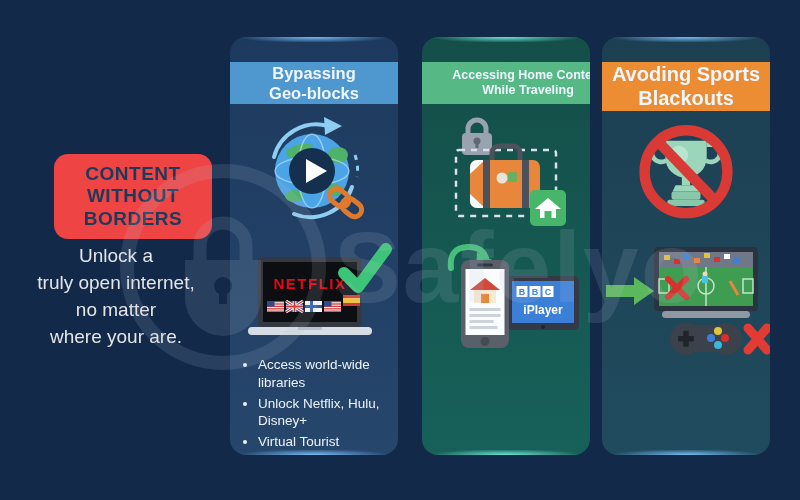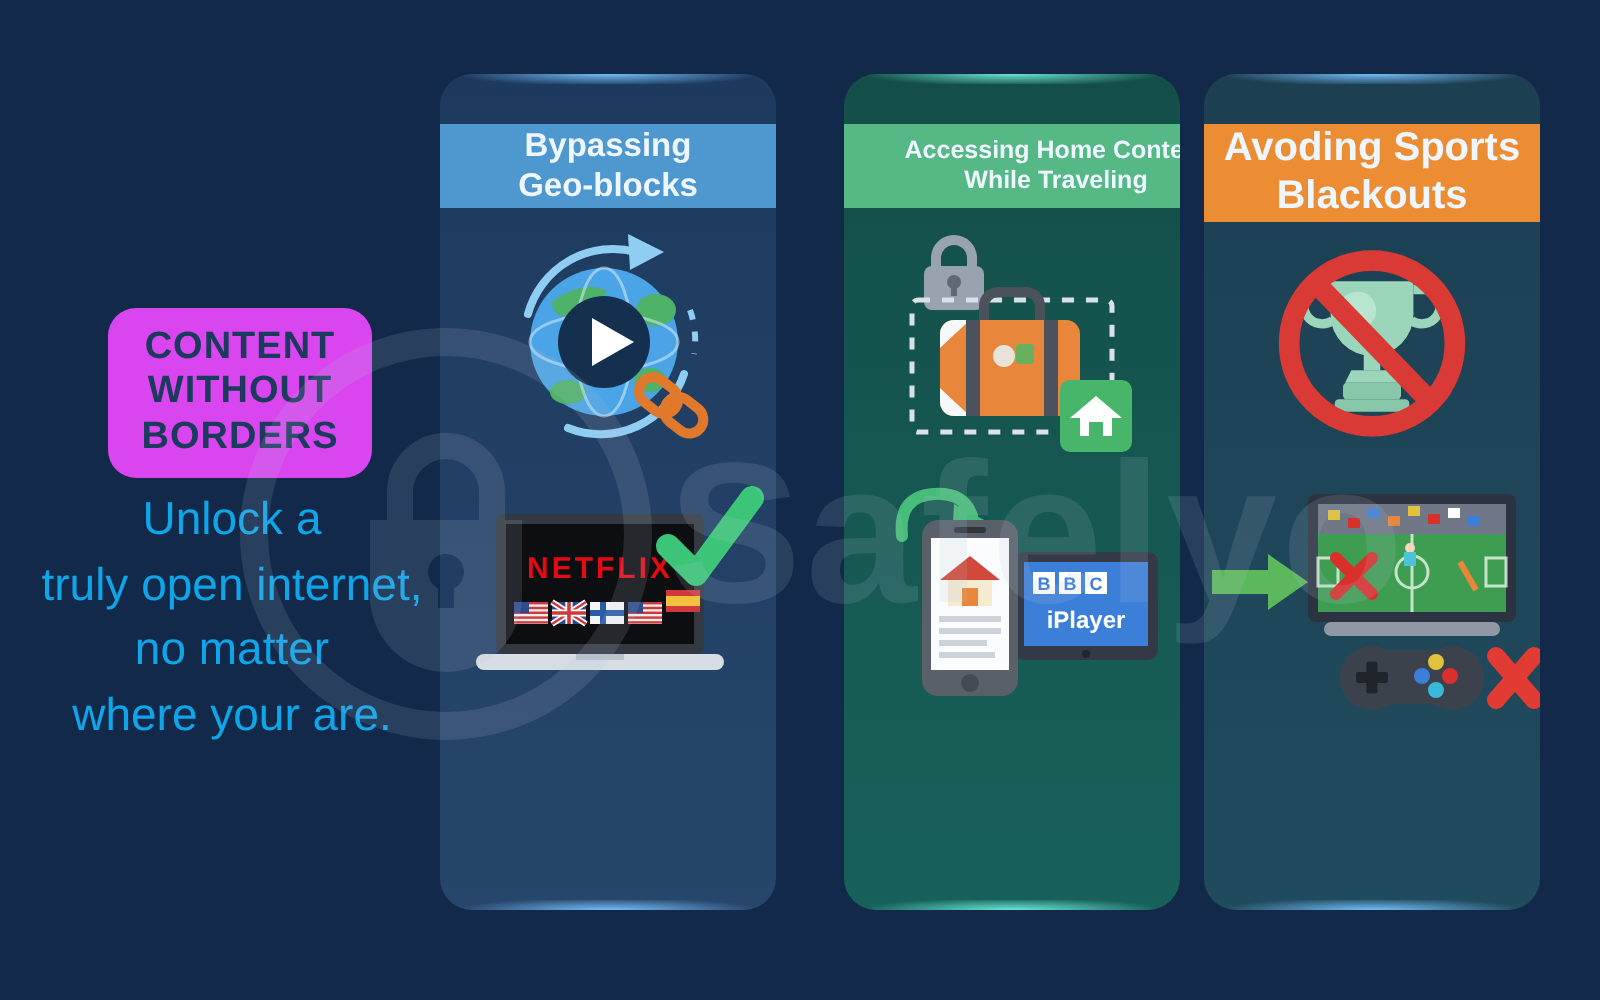--- a/index.html
+++ b/index.html
@@ -6,42 +6,42 @@
   body{
     width:800px;height:500px;position:relative;overflow:hidden;
     background:#12294a;
     font-family:"Liberation Sans","DejaVu Sans",sans-serif;
   }
   .stage{position:absolute;inset:0;}
 
   
   .badge{
     position:absolute;left:54px;top:154px;width:124px;
-    background:#d946ef;border-radius:14px;padding:9px 4px;
+    background:#ef4444;border-radius:14px;padding:9px 17px;
     text-align:center;font-weight:bold;font-size:19px;line-height:1.18;
     color:#1b3a5c;letter-spacing:.5px;white-space:pre-line;
   }
   .subtitle{
     position:absolute;left:0;top:243px;width:232px;
-    text-align:center;color:#0ea5e9;font-size:23px;line-height:1.42;
+    text-align:center;color:#e5e5e5;font-size:19px;line-height:1.42;
     white-space:pre-line;
   }
 
   
   .card{
     position:absolute;top:37px;width:168px;height:418px;
     border-radius:16px;overflow:hidden;
     display:flex;flex-direction:column;align-items:center;
   }
   .card::before,.card::after{
     content:"";position:absolute;left:0;right:0;height:5px;pointer-events:none;
   }
   .card::before{top:0;background:radial-gradient(60% 160% at 50% 0%,var(--glow),transparent 75%);}
   .card::after{bottom:0;background:radial-gradient(60% 160% at 50% 100%,var(--glow),transparent 75%);}
-  .c1{left:220px;--glow:rgba(120,195,255,.95);background:linear-gradient(180deg,#1d3a5e 0%,#27466c 100%);}
+  .c1{left:230px;--glow:rgba(120,195,255,.95);background:linear-gradient(180deg,#1d3a5e 0%,#27466c 100%);}
   .c2{left:422px;--glow:rgba(115,245,225,.9);background:linear-gradient(180deg,#144e48 0%,#17615a 100%);}
   .c3{left:602px;--glow:rgba(120,195,255,.95);background:linear-gradient(180deg,#1d3f52 0%,#204b5e 100%);}
   .card-header{
     margin-top:25px;width:100%;min-height:42px;
     display:flex;align-items:center;justify-content:center;
     text-align:center;font-weight:bold;color:#eef7ff;
   }
   .card-header span{white-space:pre-line;line-height:1.22;}
   .c1 .card-header{font-size:16.5px;}
   .c2 .card-header{font-size:12.5px;padding-left:44px;}
@@ -142,20 +142,25 @@
           </g>
         <g transform="translate(107,52)">
           <rect width="17" height="11" fill="#d0393b"></rect>
           <rect y="3" width="17" height="5" fill="#f2c23e"></rect>
         </g>
         <rect x="12" y="84" width="124" height="8" rx="4" fill="#d7dde4"></rect>
         <rect x="62" y="84" width="24" height="3" fill="#b9c2cb"></rect>
         <path d="M108 30 L122 44 L150 6" stroke="#3cc578" stroke-width="12" fill="none" stroke-linecap="round" stroke-linejoin="round"></path>
       </svg>
     </div>
+    <ul>
+      <li>Access world-wide libraries</li>
+      <li>Unlock Netflix, Hulu, Disney+</li>
+      <li>Virtual Tourist</li>
+    </ul>
   </div>
 
   <div class="card c2">
     <div class="card-header" style="background: rgb(85, 184, 133);">
       <span>Accessing Home Content
 While Traveling</span>
     </div>
     <div class="icon1">
       <svg width="140" height="118" viewBox="0 0 140 118">
         <g>

